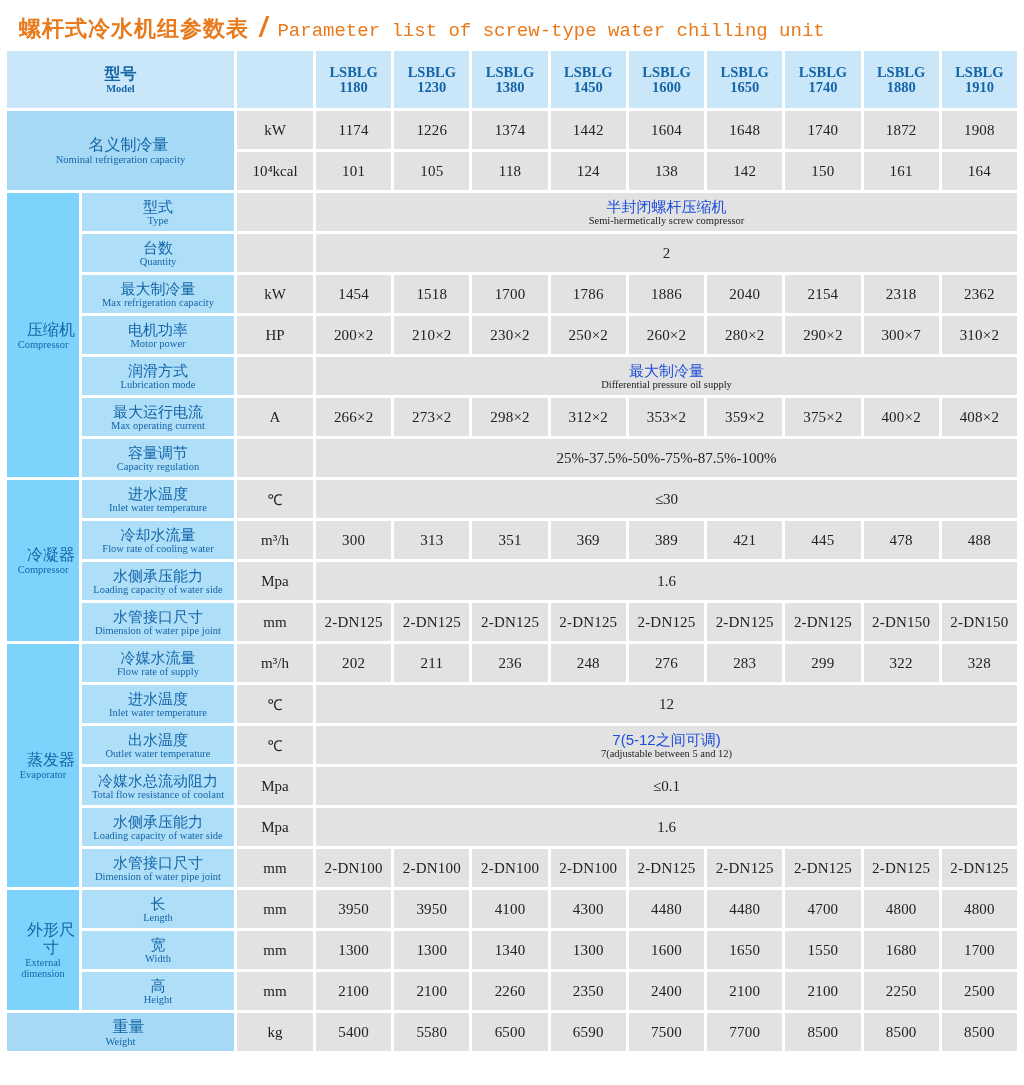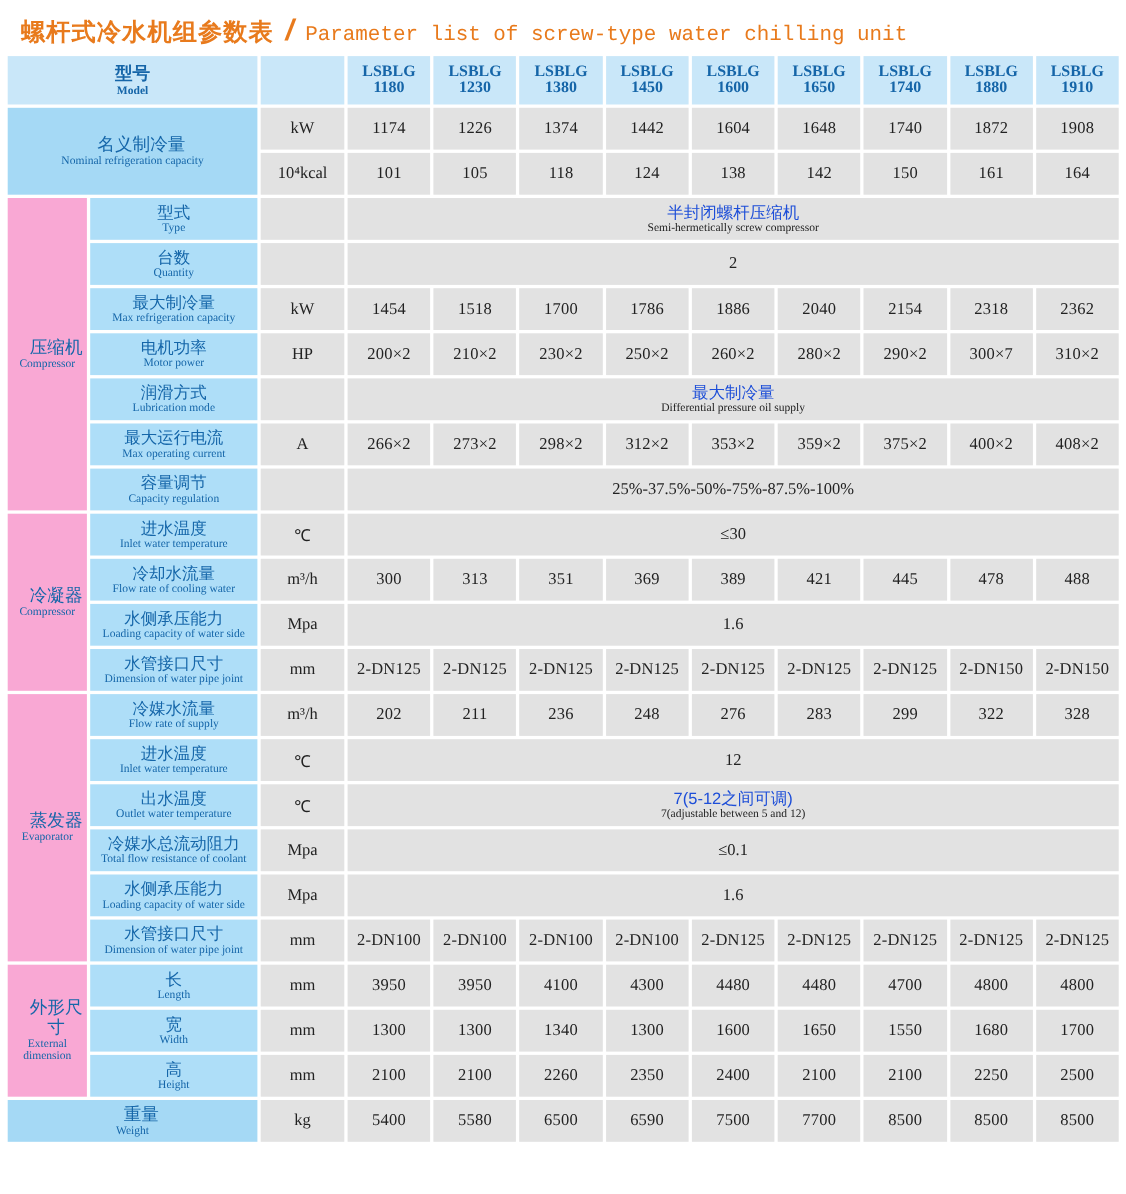--- a/index.html
+++ b/index.html
@@ -6,28 +6,28 @@
   body{width:1024px;height:1085px;font-family:"Liberation Sans",sans-serif;overflow:hidden;}
 
   .title-bar{padding:12px 0 4px 6px;white-space:nowrap;}
   .title-zh{color:#e87a1c;font-size:22px;font-weight:bold;letter-spacing:1px;display:inline-block;vertical-align:baseline;margin-left:13px;}
   .title-sep{color:#e87a1c;font-size:27px;font-weight:bold;font-style:italic;display:inline-block;margin:0 6px;vertical-align:baseline;}
   .title-en{color:#e87a1c;font-size:19px;font-family:Liberation Mono, monospace;display:inline-block;vertical-align:baseline;}
 
   table.params{border-collapse:separate;border-spacing:3px;table-layout:fixed;width:1016px;margin-left:4px;}
   th,td{text-align:center;vertical-align:middle;padding:0;overflow:hidden;}
   tr{height:38px;}
-  tr.r-head{height:44px;padding-left:31px;}
+  tr.r-head{height:57px;padding-left:31px;}
 
   .hd{background:#c9e7f9;}
   .hd .zh{color:#1565a8;font-size:16px;line-height:18px;}
   .hd .en{color:#1565a8;}
   .model{background:#c9e7f9;color:#1565a8;font-family:"Liberation Serif",serif;font-weight:bold;font-size:14.5px;line-height:15px;}
 
-  .group{background:#f9a8d4;color:#1566a9;}
+  .group{background:#7dd3fc;color:#1566a9;}
   .label{background:#aedef8;color:#1566a9;}
   .nomwt{background:#a5d9f5;color:#1566a9;}
   .zh{font-size:15px;line-height:17px;}
   .g-zh{font-size:16px;line-height:18px;padding-left:16px;}
   .en{font-size:10.5px;line-height:11px;font-family:"Liberation Serif",serif;}
 
   .unit,.v,.spanv{background:#e2e2e2;color:#222222;font-family:"Liberation Serif",serif;font-size:15px;}
   .spanv .zh{font-family:"Liberation Sans",sans-serif;font-size:15px;color:#1d4ed8;}
   .spanv .en{color:#222;}
   .v{letter-spacing:0.2px;}

